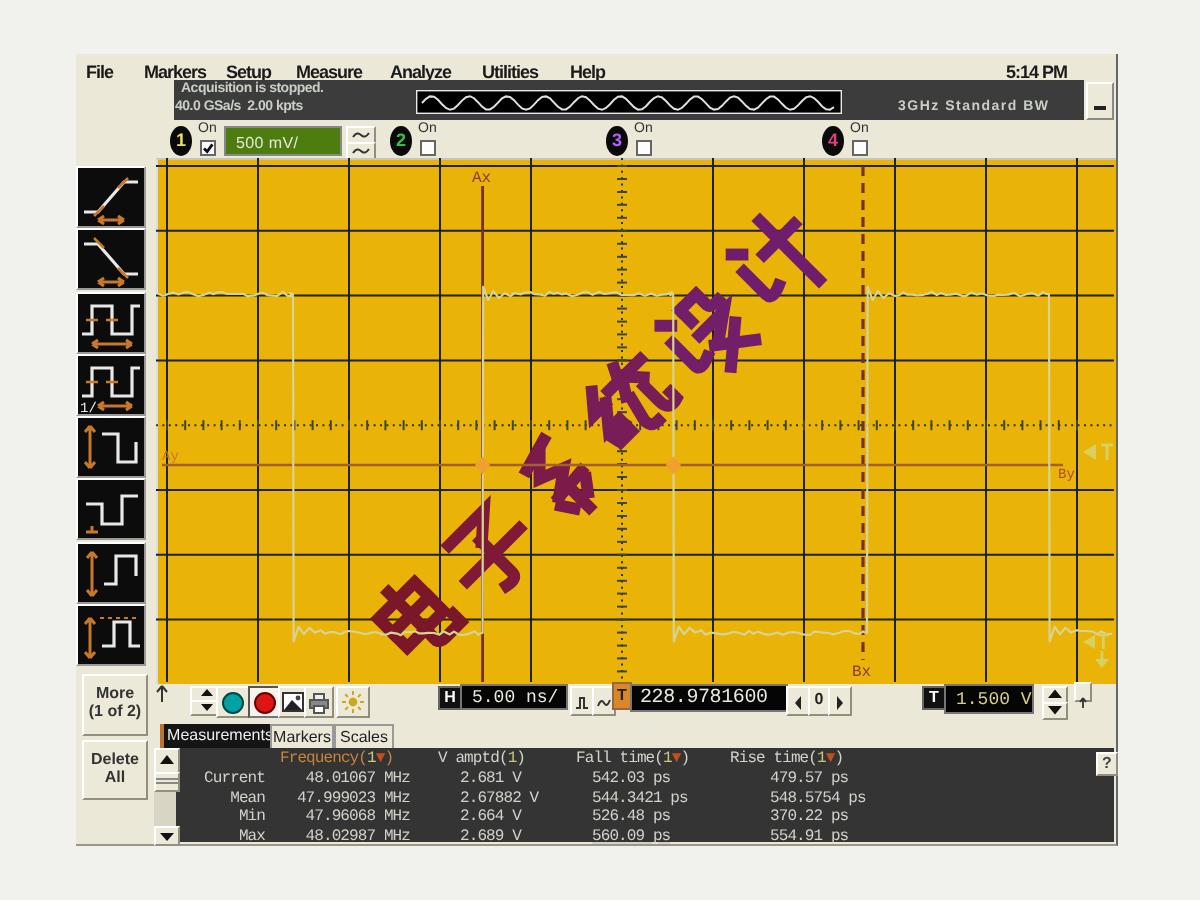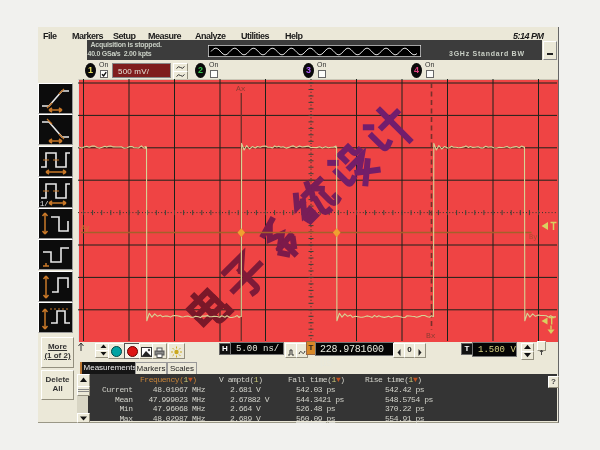--- a/index.html
+++ b/index.html
@@ -9,42 +9,42 @@
 .mi{position:absolute;top:3.5px;font-size:9px;font-weight:bold;color:#1a1a1a;letter-spacing:-0.5px;}
 
 #strip{left:49px;top:13px;width:455px;height:20px;background:#3c3c3c;}
 #strip .t{position:absolute;color:#c9cfc5;font-size:7px;font-weight:bold;letter-spacing:-0.25px;white-space:pre;}
 #minbtn{left:505px;top:14px;width:12px;height:17px;background:#ece9d8;border:1px solid #888;border-top-color:#fff;border-left-color:#fff;}
 #minbtn div{position:absolute;left:3px;top:11px;width:6px;height:2px;background:#222;}
 
 .chc{position:absolute;top:36px;width:11px;height:15px;border-radius:50%;background:#0a0a0a;color:#e8e060;font-size:9px;font-weight:bold;text-align:center;line-height:15px;}
 .on{position:absolute;top:34px;font-size:7px;color:#333;}
 .cb{position:absolute;top:43px;width:6px;height:6px;background:#fdfdfb;border:1px solid #666;}
-#vbox{left:74px;top:36px;width:59px;height:15px;background:#7f1d1d;border:1px solid #888;color:#e6e6da;font-size:8px;letter-spacing:0.2px;line-height:15px;padding-left:5px;box-sizing:border-box;}
+#vbox{left:74px;top:36px;width:59px;height:15px;background:#4d7c0f;border:1px solid #888;color:#e6e6da;font-size:8px;letter-spacing:0.2px;line-height:15px;padding-left:5px;box-sizing:border-box;}
 
 .tb{position:absolute;left:0px;width:33px;height:29px;background:#0c0c0c;border:1px solid #999;border-top-color:#fff;border-left-color:#fff;}
 .btn{position:absolute;background:#ece9d8;border:1px solid #938f7e;border-top-color:#fff;border-left-color:#fff;color:#222;text-align:center;}
 
-#plot{left:40px;top:52px;width:479px;height:262px;background:#ef4444;border-left:1px solid #ddd;border-top:1px solid #c9c6b6;}
+#plot{left:40px;top:52px;width:479px;height:262px;background:#eab308;border-left:1px solid #ddd;border-top:1px solid #c9c6b6;}
 
 .tab{position:absolute;top:335px;height:12px;font-size:8px;line-height:12px;text-align:center;}
 
 #meastbl{left:40px;top:347px;width:479px;height:47px;background:#343434;color:#d2d2ca;}
 #meastbl .r{position:absolute;font-size:8px;letter-spacing:-0.45px;font-family:"Liberation Mono",monospace;white-space:pre;}
 .hdr{color:#c8853a;}
 </style></head><body>
 <div class="abs" id="win">
  <span class="mi" style="left:5px;">File</span>
  <span class="mi" style="left:34px;">Markers</span>
  <span class="mi" style="left:75px;">Setup</span>
  <span class="mi" style="left:110px;">Measure</span>
  <span class="mi" style="left:157px;">Analyze</span>
  <span class="mi" style="left:203px;">Utilities</span>
  <span class="mi" style="left:247px;">Help</span>
- <span class="mi" style="left:475px;white-space:nowrap;font-style:italic;">5:14 PM</span>
+ <span class="mi" style="left:465px;white-space:nowrap;">5:14 PM</span>
  <div class="abs" id="strip">
    <span class="t" style="left:3.5px;top:1px;">Acquisition is stopped.</span>
    <span class="t" style="left:0.5px;top:10px;">40.0 GSa/s 2.00 kpts</span>
    <svg class="abs" style="left:121px;top:5px;" width="213" height="12" viewBox="0 0 213 12">
         <rect x="0" y="0" width="213" height="12" fill="#000" stroke="#e8e8e8" stroke-width="1.4"></rect>
         <path d="M3,6.5 L3,6.5 L5,4.4 L7,3.2 L9,3.4 L11,4.9 L13,7.1 L15,9.0 L17,9.9 L19,9.3 L21,7.5 L23,5.3 L25,3.6 L27,3.1 L29,4.1 L31,6.1 L33,8.3 L35,9.7 L37,9.7 L39,8.4 L41,6.3 L43,4.2 L45,3.2 L47,3.5 L49,5.1 L51,7.3 L53,9.2 L55,9.9 L57,9.2 L59,7.3 L61,5.1 L63,3.5 L65,3.2 L67,4.2 L69,6.3 L71,8.4 L73,9.7 L75,9.7 L77,8.3 L79,6.1 L81,4.1 L83,3.1 L85,3.6 L87,5.3 L89,7.5 L91,9.3 L93,9.9 L95,9.0 L97,7.1 L99,4.9 L101,3.4 L103,3.2 L105,4.4 L107,6.5 L109,8.6 L111,9.8 L113,9.6 L115,8.1 L117,5.9 L119,4.0 L121,3.1 L123,3.7 L125,5.5 L127,7.7 L129,9.4 L131,9.9 L133,8.9 L135,6.9 L137,4.7 L139,3.3 L141,3.3 L143,4.6 L145,6.7 L147,8.8 L149,9.8 L151,9.5 L153,7.9 L155,5.7 L157,3.8 L159,3.1 L161,3.8 L163,5.7 L165,7.9 L167,9.5 L169,9.8 L171,8.8 L173,6.7 L175,4.6 L177,3.3 L179,3.3 L181,4.7 L183,6.9 L185,8.9 L187,9.9 L189,9.4 L191,7.7 L193,5.5 L195,3.7 L197,3.1 L199,4.0 L201,5.9 L203,8.1 L205,9.6 L207,9.8 L209,8.6" stroke="#e0e0e0" stroke-width="1" fill="none"></path>
       </svg>
    <span class="t" style="left:362px;top:9.5px;letter-spacing:0.75px;">3GHz Standard BW</span>
  </div>
  <div class="abs" id="minbtn">
@@ -110,21 +110,21 @@
       </svg></div>
     <div class="tb" style="top:244px;"><svg width="33" height="29" viewBox="0 0 33 29">
         <path d="M7,4 L7,26 M7,4 l-2.5,3 m2.5,-3 l2.5,3 M7,26 l-2.5,-3 m2.5,3 l2.5,-3" stroke="#c87828" stroke-width="1.5" fill="none"></path>
         <path d="M13,20 L19,20 L19,6 L29,6 L29,16" stroke="#e8e8e8" stroke-width="1.6" fill="none"></path>
       </svg></div>
     <div class="tb" style="top:275px;"><svg width="33" height="29" viewBox="0 0 33 29">
         <path d="M6,6 L6,26 M6,6 l-2.5,3 m2.5,-3 l2.5,3 M6,26 l-2.5,-3 m2.5,3 l2.5,-3" stroke="#c87828" stroke-width="1.5" fill="none"></path>
         <path d="M11,6 L31,6" stroke="#c87828" stroke-width="1" stroke-dasharray="2,2"></path>
         <path d="M12,20 L18,20 L18,8 L26,8 L26,20 L31,20" stroke="#e8e8e8" stroke-width="1.6" fill="none"></path>
       </svg></div>
- <div class="btn" style="left:3px;top:310px;width:31px;height:29px;font-size:8px;font-weight:bold;color:#333;text-decoration:underline;">
+ <div class="btn" style="left:3px;top:310px;width:31px;height:29px;font-size:8px;font-weight:bold;color:#333;">
       <div style="margin-top:4px;">More<br>(1 of 2)</div>
     </div>
  <div class="btn" style="left:3px;top:343px;width:31px;height:28px;font-size:8px;font-weight:bold;color:#333;">
       <div style="margin-top:4px;">Delete<br>All</div>
     </div>
 
  <div class="abs" id="plot">
       <svg width="479" height="262" viewBox="0 0 479 262" style="position:absolute;left:-1px;top:-1px;">
         <line x1="5.5" y1="0" x2="5.5" y2="262" stroke="#1b231b" stroke-width="1"></line>
         <line x1="51.0" y1="0" x2="51.0" y2="262" stroke="#1b231b" stroke-width="1"></line>
@@ -377,21 +377,21 @@
 
  <div class="abs" id="meastbl">
       <span class="r hdr" style="left:62px;top:1px;">Frequency(<span style="color:#c8c878">1</span><span style="color:#c05020">▼</span>)</span>
       <span class="r hdr2" style="left:141px;top:1px;">V amptd(<span style="color:#c8c878">1</span>)</span>
       <span class="r hdr2" style="left:210px;top:1px;">Fall time(<span style="color:#c8c878">1</span><span style="color:#c05020">▼</span>)</span>
       <span class="r hdr2" style="left:287px;top:1px;">Rise time(<span style="color:#c8c878">1</span><span style="color:#c05020">▼</span>)</span>
       <span class="r" style="right:424.5px;top:11px;">Current</span>
       <span class="r" style="right:352px;top:11px;">48.01067 MHz</span>
       <span class="r " style="left:152px;top:11px;">2.681 V</span>
       <span class="r " style="left:218px;top:11px;">542.03 ps</span>
-      <span class="r " style="left:307px;top:11px;">542.42 ps</span>
+      <span class="r " style="left:307px;top:11px;">479.57 ps</span>
       <span class="r" style="right:424.5px;top:20.7px;">Mean</span>
       <span class="r" style="right:352px;top:20.7px;">47.999023 MHz</span>
       <span class="r " style="left:152px;top:20.7px;">2.67882 V</span>
       <span class="r " style="left:218px;top:20.7px;">544.3421 ps</span>
       <span class="r " style="left:307px;top:20.7px;">548.5754 ps</span>
       <span class="r" style="right:424.5px;top:30.4px;">Min</span>
       <span class="r" style="right:352px;top:30.4px;">47.96068 MHz</span>
       <span class="r " style="left:152px;top:30.4px;">2.664 V</span>
       <span class="r " style="left:218px;top:30.4px;">526.48 ps</span>
       <span class="r " style="left:307px;top:30.4px;">370.22 ps</span>

